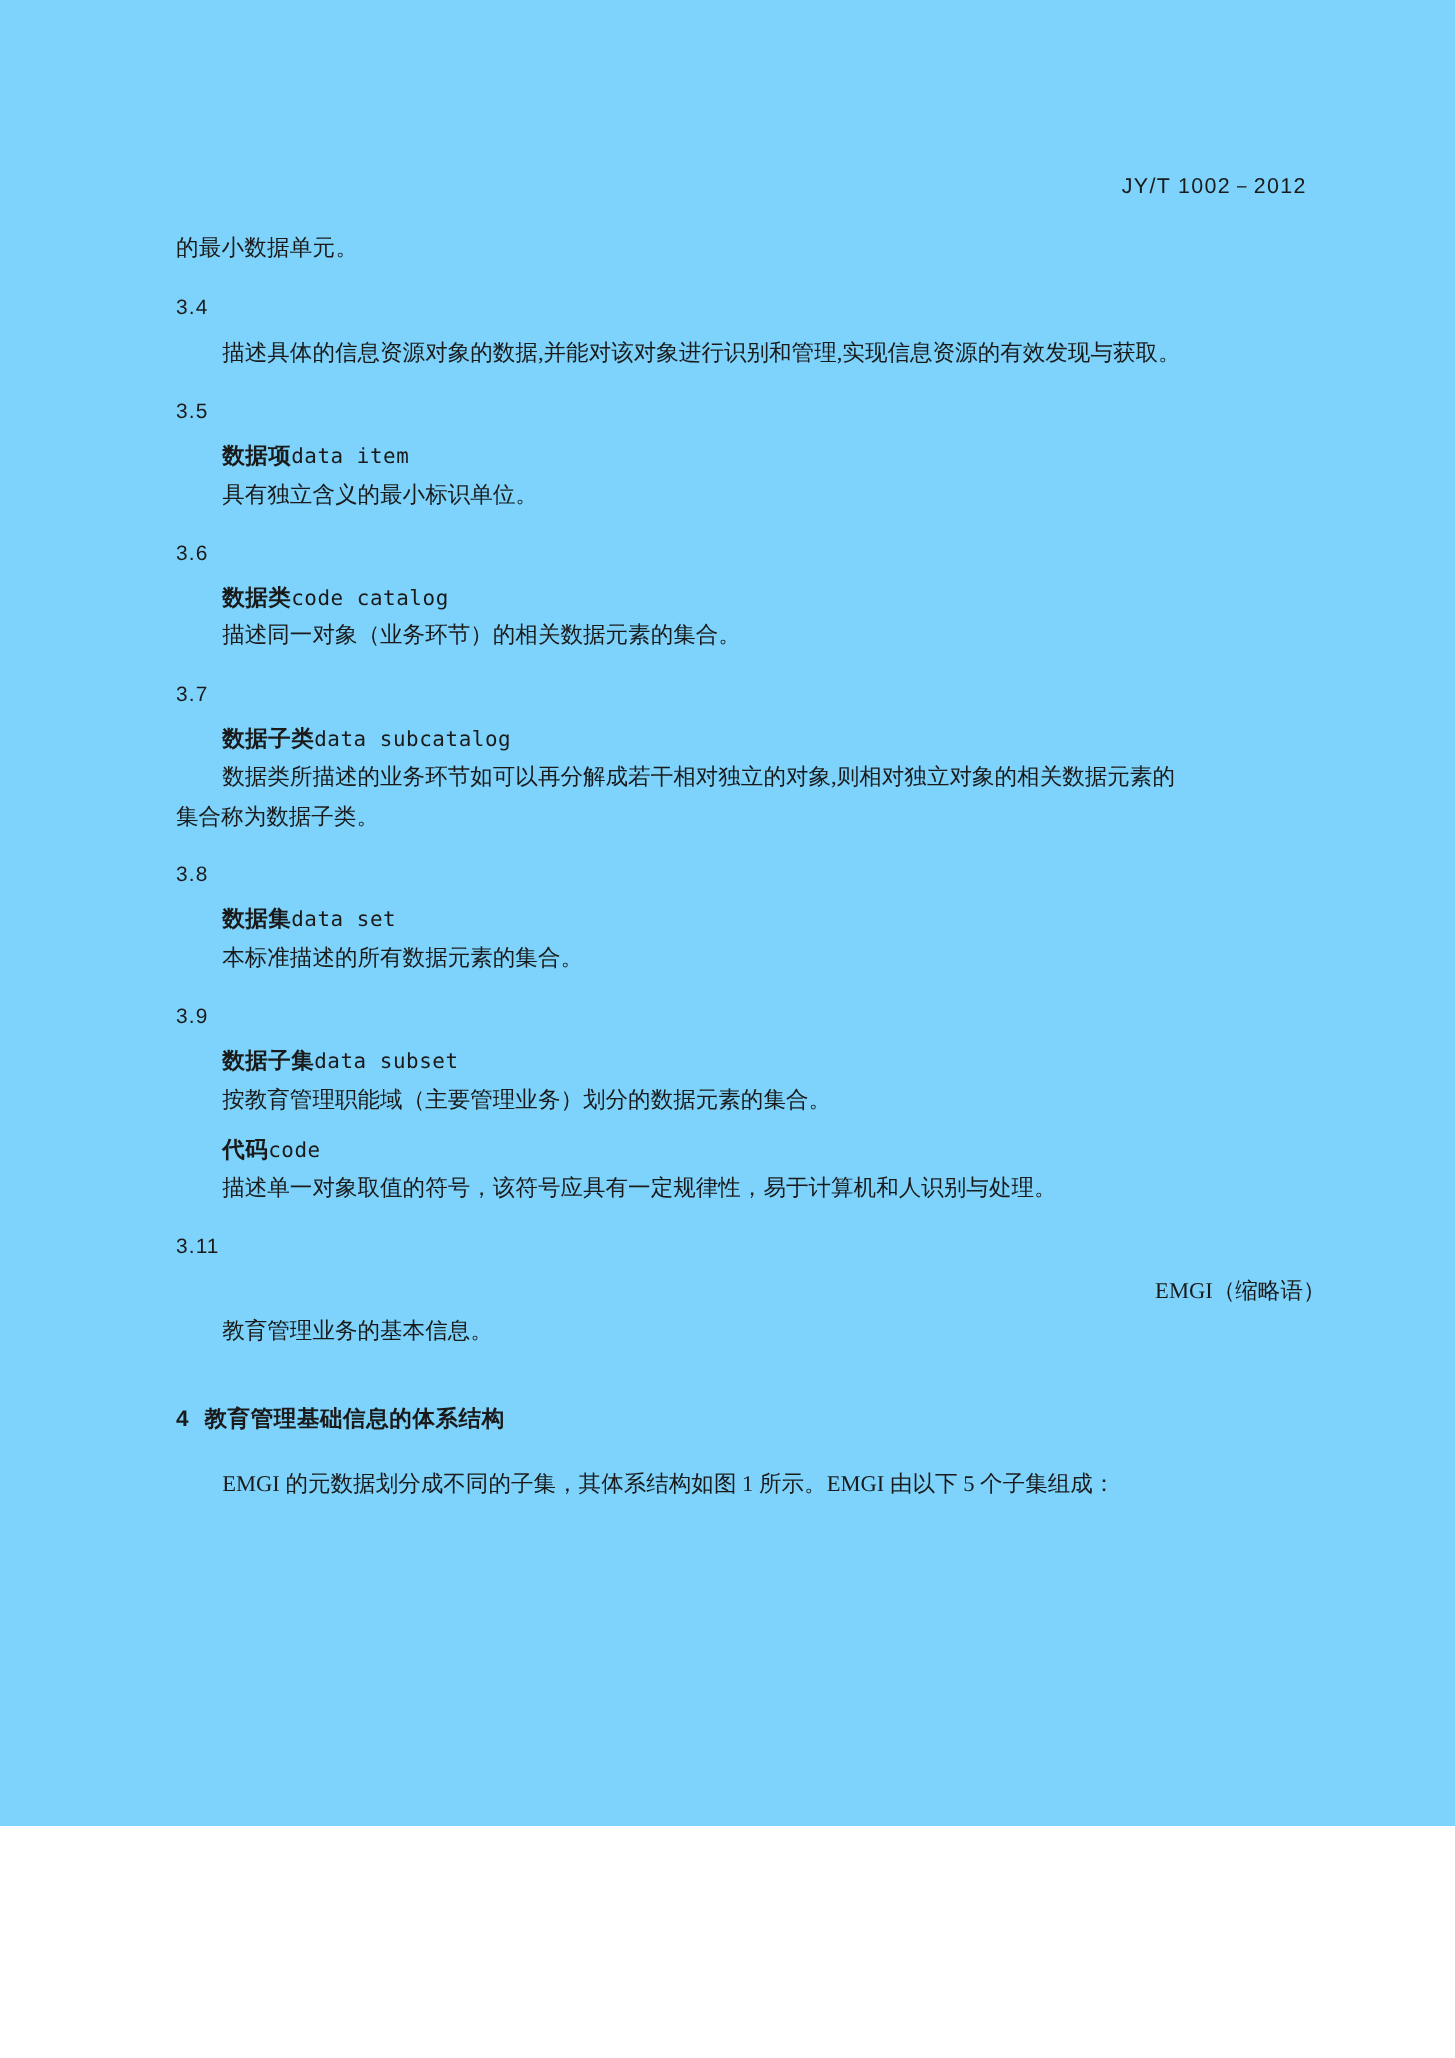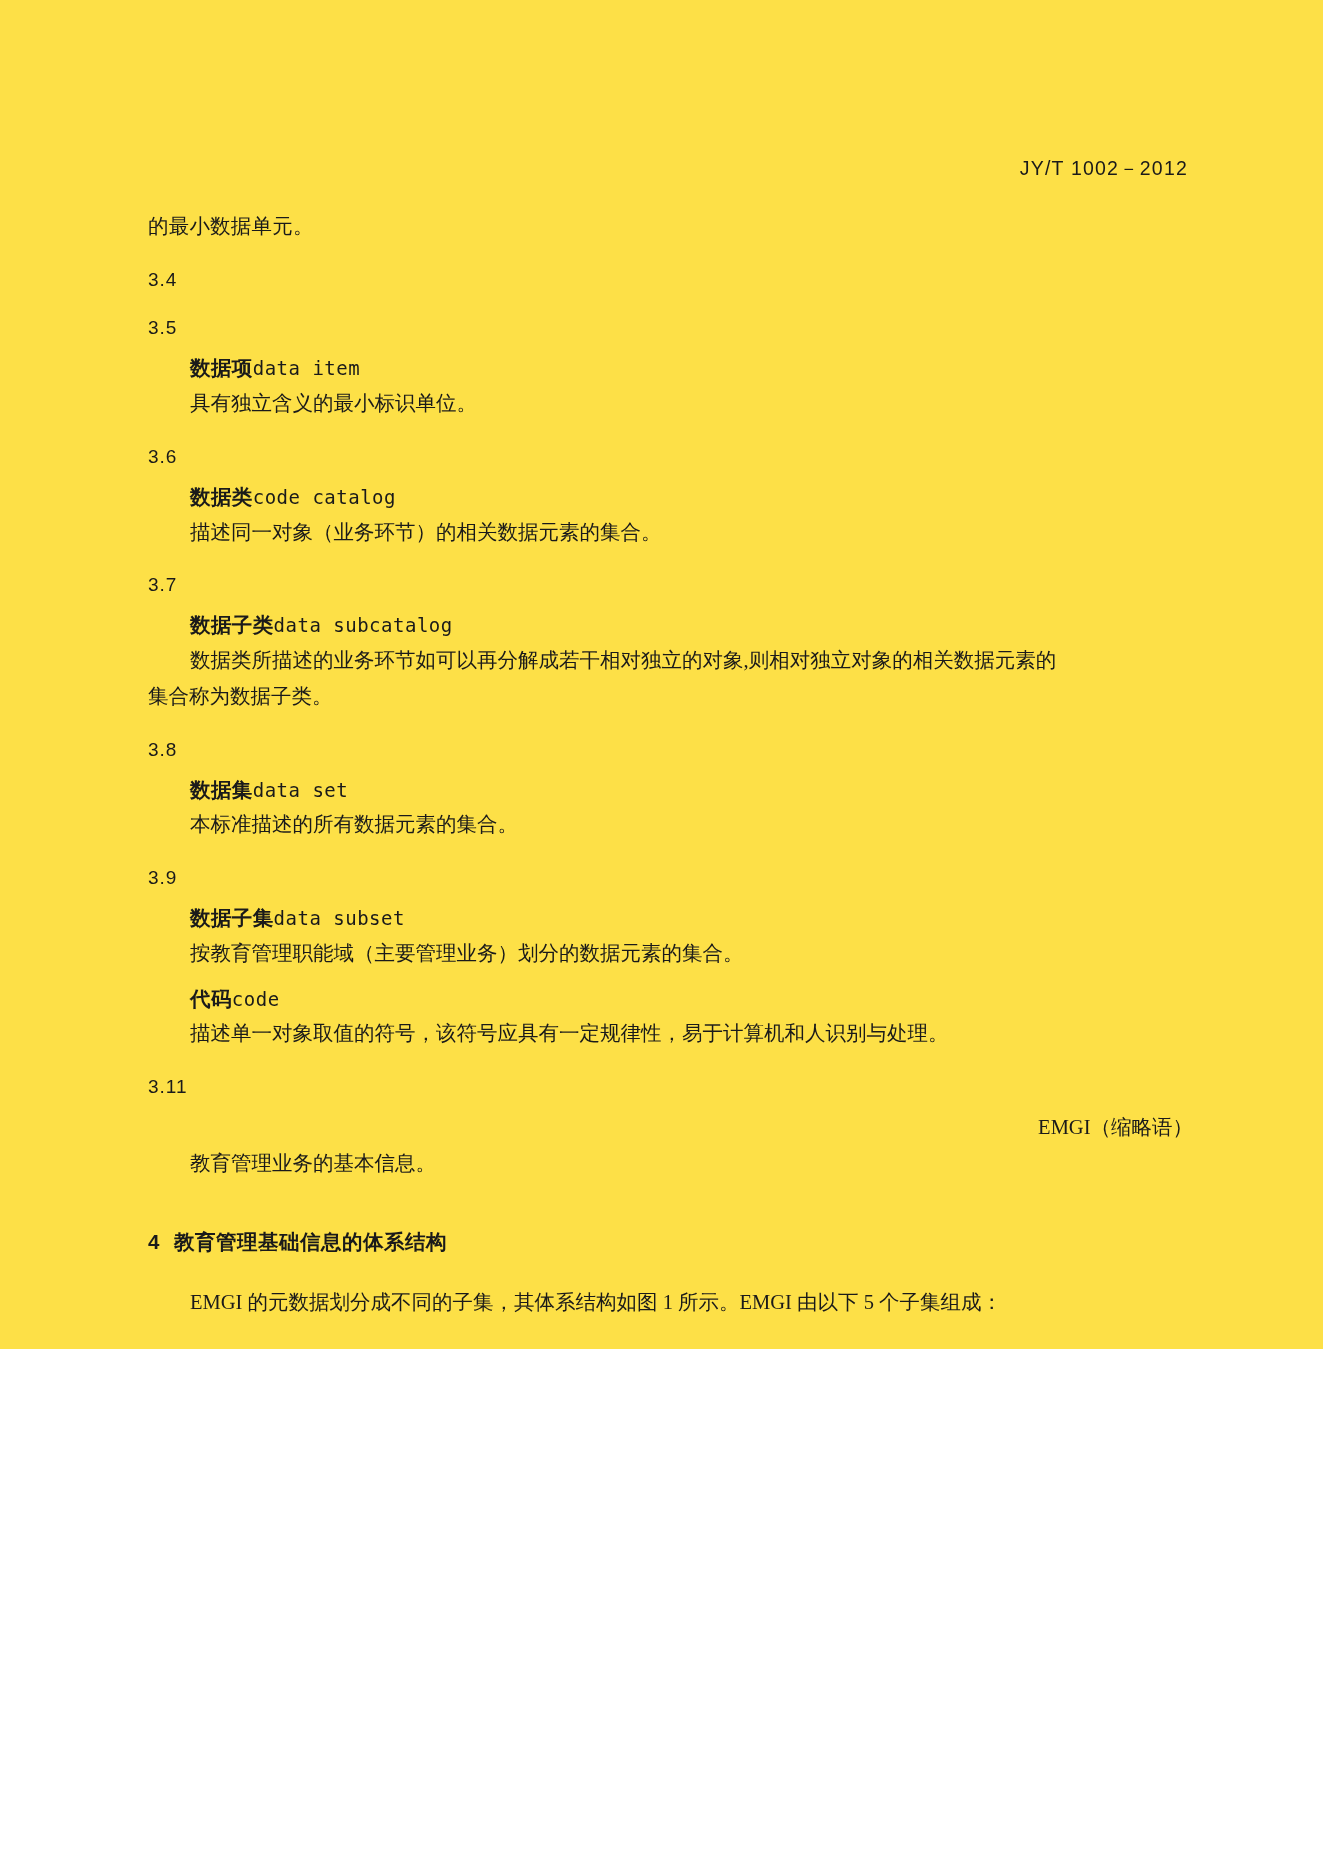--- a/index.html
+++ b/index.html
@@ -3,40 +3,40 @@
 <meta charset="utf-8">
 <style>
   html, body {
     margin: 0;
     padding: 0;
     background: #ffffff;
   }
   .page {
     position: relative;
     width: 1323px;
-    height: 1349px;
-    background: #fde047;
+    height: 1660px;
+    background: #7dd3fc;
     font-family: "Liberation Serif", "DejaVu Serif", serif;
     color: #1a1a1a;
     box-sizing: border-box;
   }
   .header {
     position: absolute;
     left: 148px;
     top: 155px;
     width: 1040px;
     text-align: right;
     font-family: "Liberation Sans", sans-serif;
     font-size: 19.5px;
     letter-spacing: 1.2px;
     color: #1a1a1a;
   }
   .body-wrap {
     position: absolute;
-    left: 148px;
+    left: 160px;
     top: 210px;
     width: 1045px;
   }
   .para {
     font-size: 20.5px;
     line-height: 1.62;
     margin: 0 0 0 0;
     text-align: justify;
     letter-spacing: 0.2px;
   }
@@ -127,20 +127,21 @@
   <div class="header">
     <span>JY/T 1002－2012</span>
   </div>
 
   <div class="body-wrap">
 
     <div class="para">的最小数据单元。</div>
 
     <div class="clause-num">3.4</div>
     <div class="term-block">
+      <div class="term-def">描述具体的信息资源对象的数据,并能对该对象进行识别和管理,实现信息资源的有效发现与获取。</div>
     </div>
 
     <div class="clause-num">3.5</div>
     <div class="term-block">
       <div class="term-title">
         <span>数据项</span><span class="en">data item</span>
       </div>
       <div class="term-def">具有独立含义的最小标识单位。</div>
     </div>
 

